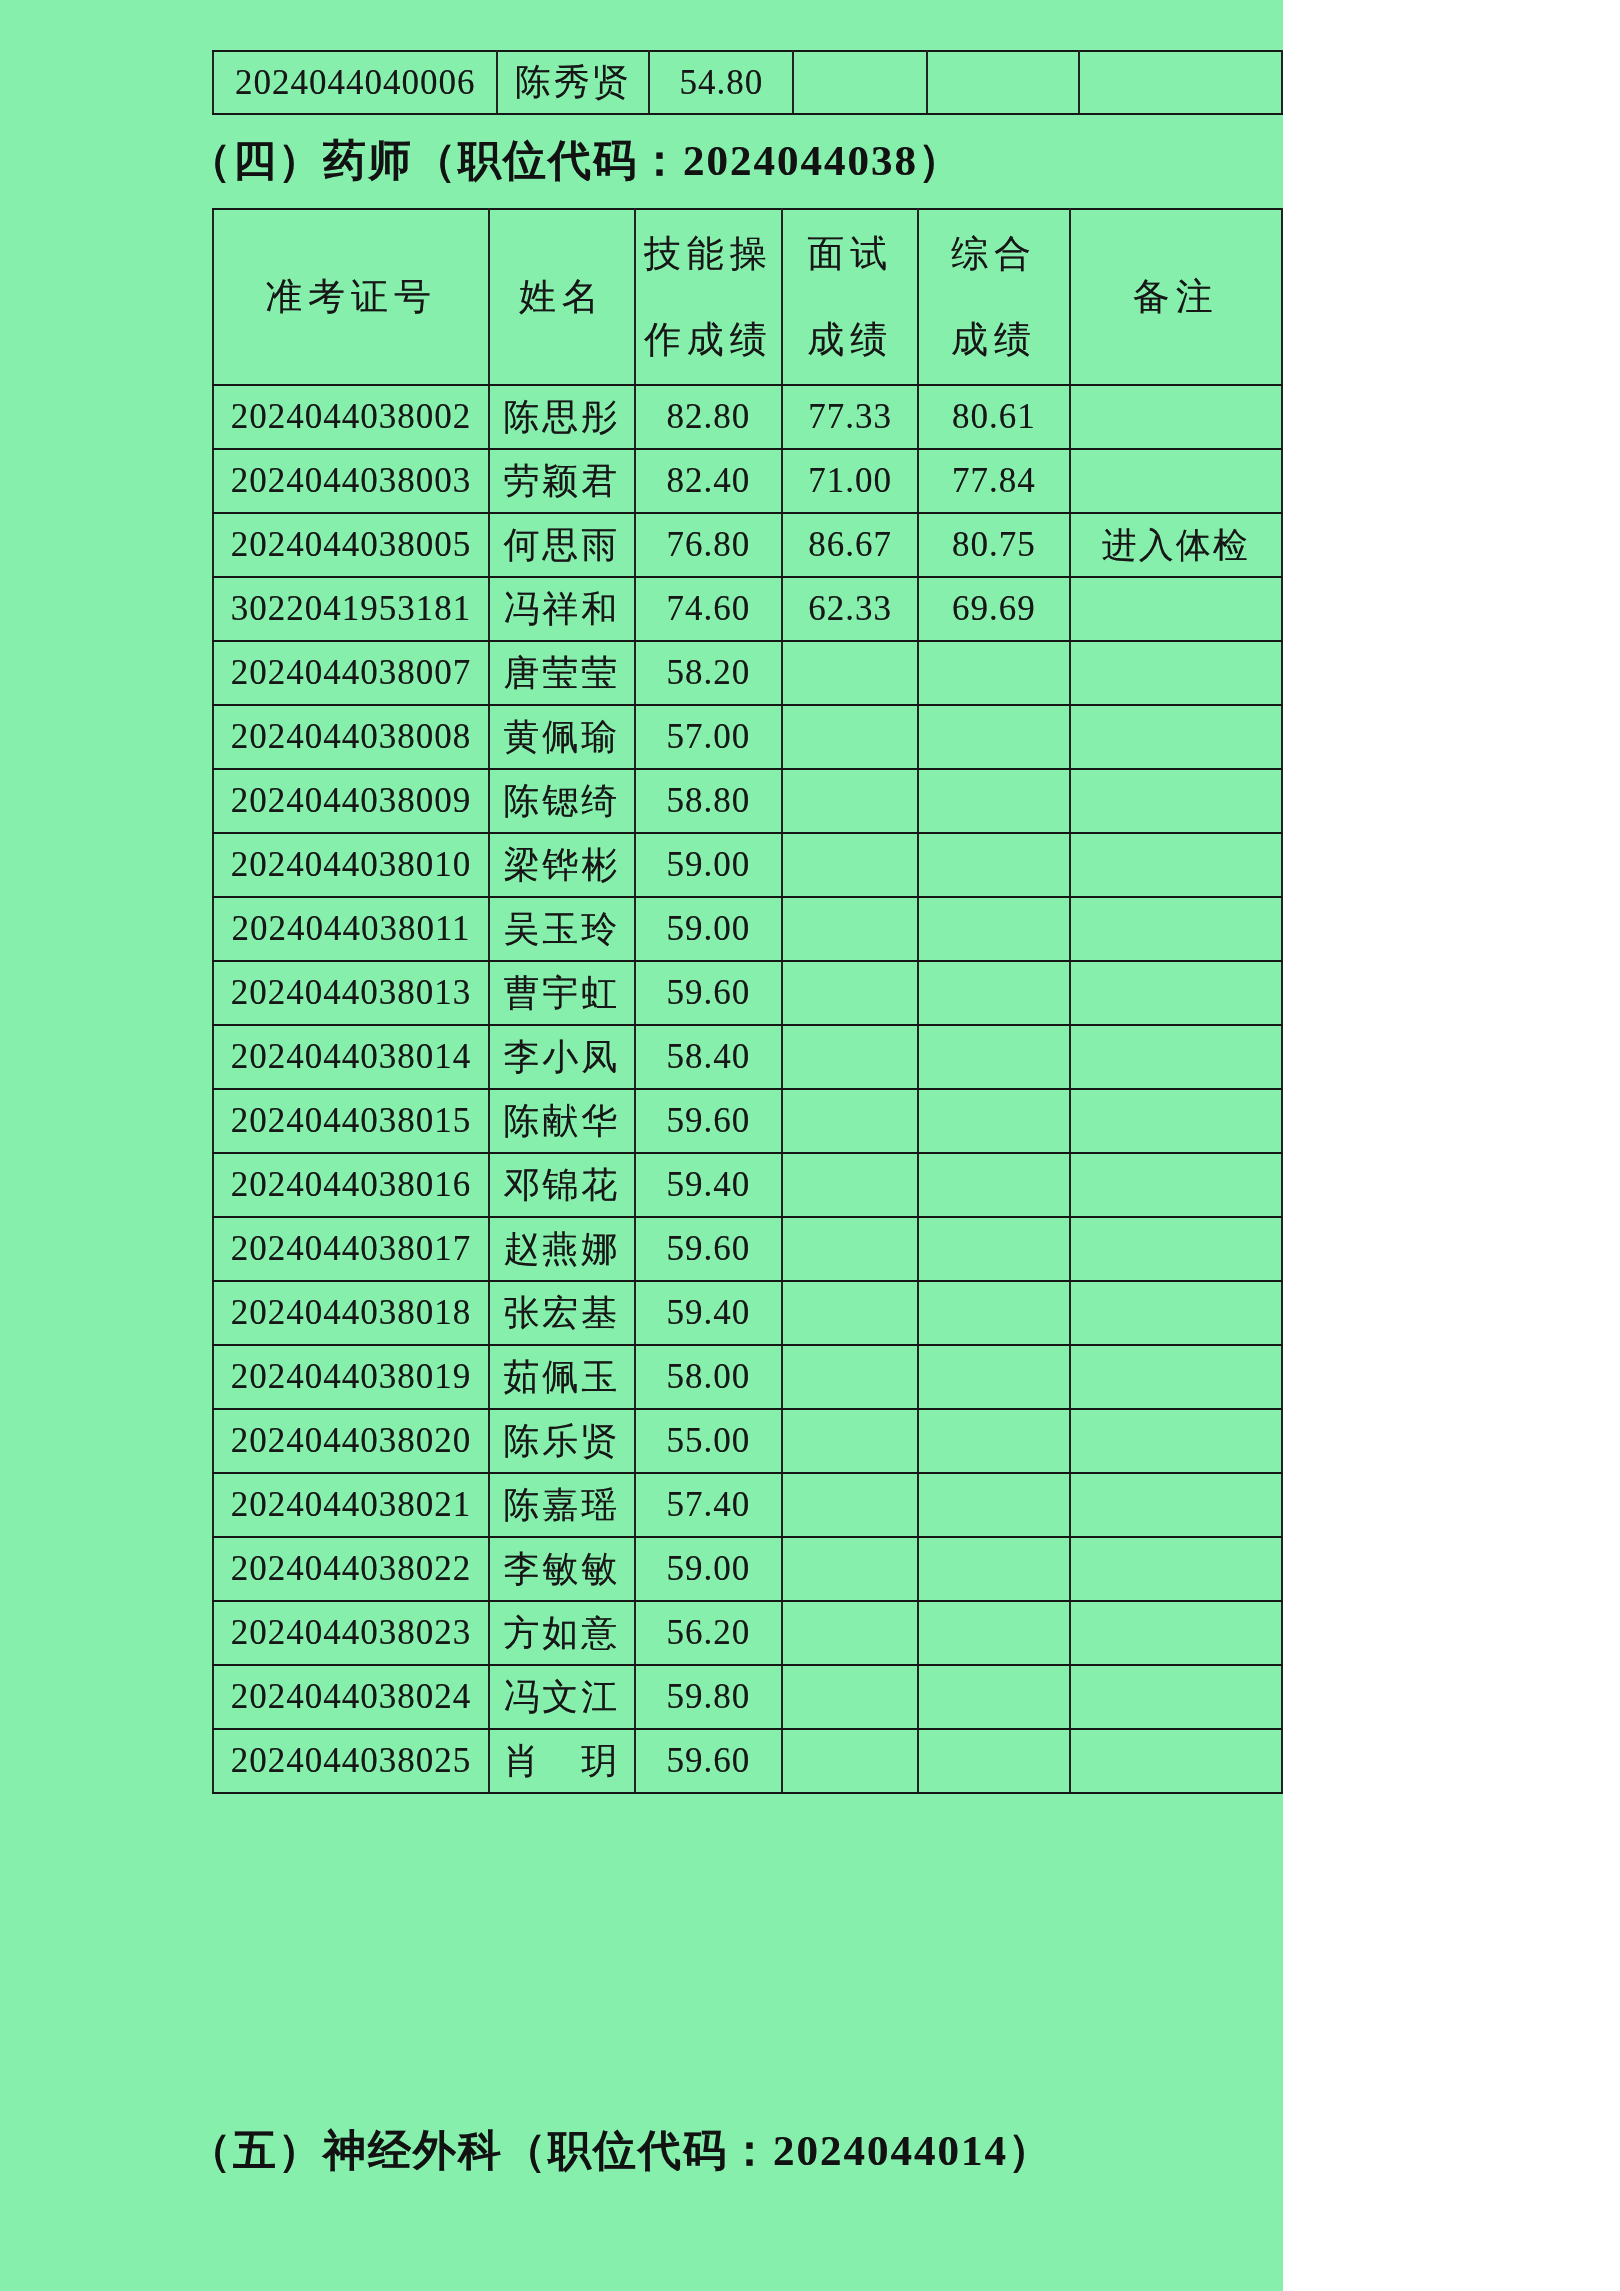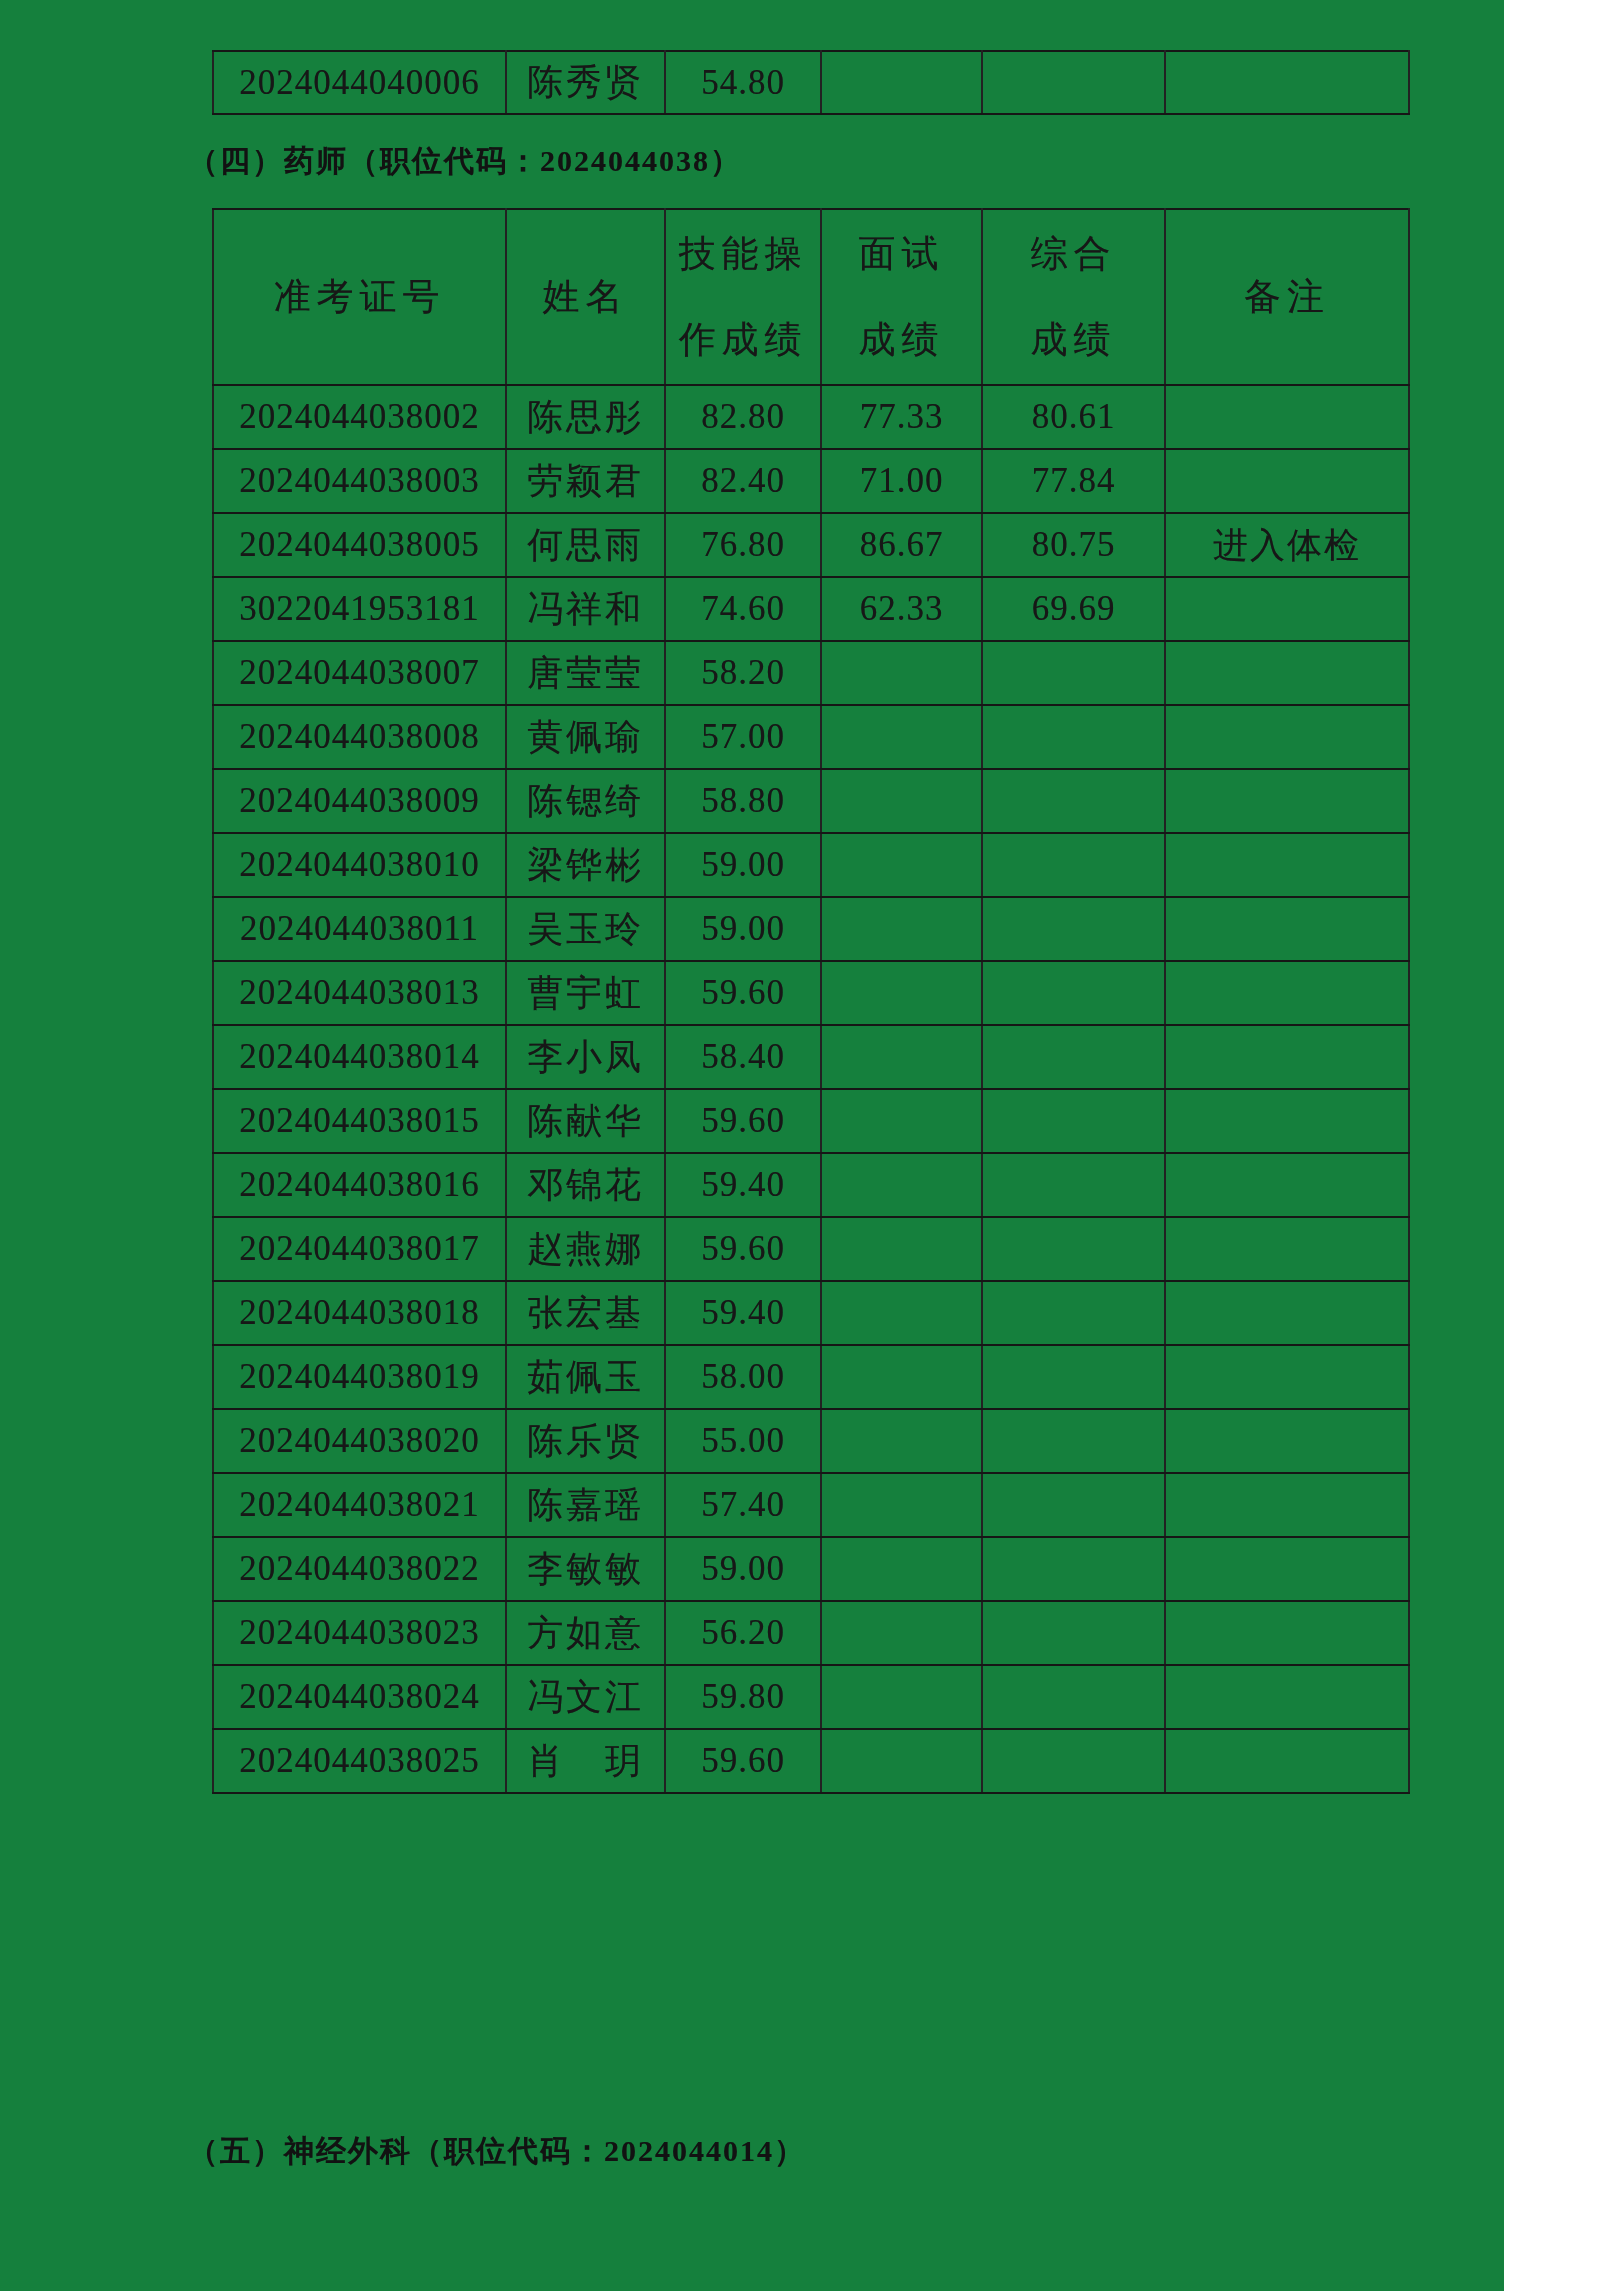--- a/index.html
+++ b/index.html
@@ -1,21 +1,21 @@
 <!DOCTYPE html>
 <html><head>
 <meta charset="utf-8">
 <style>
   html,body{margin:0;padding:0;}
   body{background:#ffffff;}
   .page{
     position:relative;
-    width:1504px;
+    width:1283px;
     height:2292px;
-    background:#15803d;
+    background:#86efac;
     overflow:hidden;
     font-family:"Liberation Serif","DejaVu Serif",serif;
     color:#171717;
     text-decoration:underline;
   }
   
   table.grid{
     border-collapse:collapse;
     table-layout:fixed;
     border:2.9px solid #161616;
@@ -52,21 +52,21 @@
   .cell-score{font-size:35px;letter-spacing:1px;}
   .cell-note{font-size:35px;letter-spacing:2px;}
   .hcell{font-size:37px;letter-spacing:5.9px;border-radius:29px;}
   .hcell .hwrap{display:flex;flex-direction:column;justify-content:center;align-items:center;height:100%;}
   .hcell .hline{display:block;line-height:86px;}
   .hcell .hline:empty{display:none;}
 
   .section-heading{
     position:absolute;
     left:188px;
-    font-size:30px;
+    font-size:43px;
     font-weight:bold;
     letter-spacing:2px;
     line-height:51px;
     color:#121212;
     white-space:nowrap;
   }
   .heading-4{top:135px;}
   .heading-5{top:2125px;}
 
   

